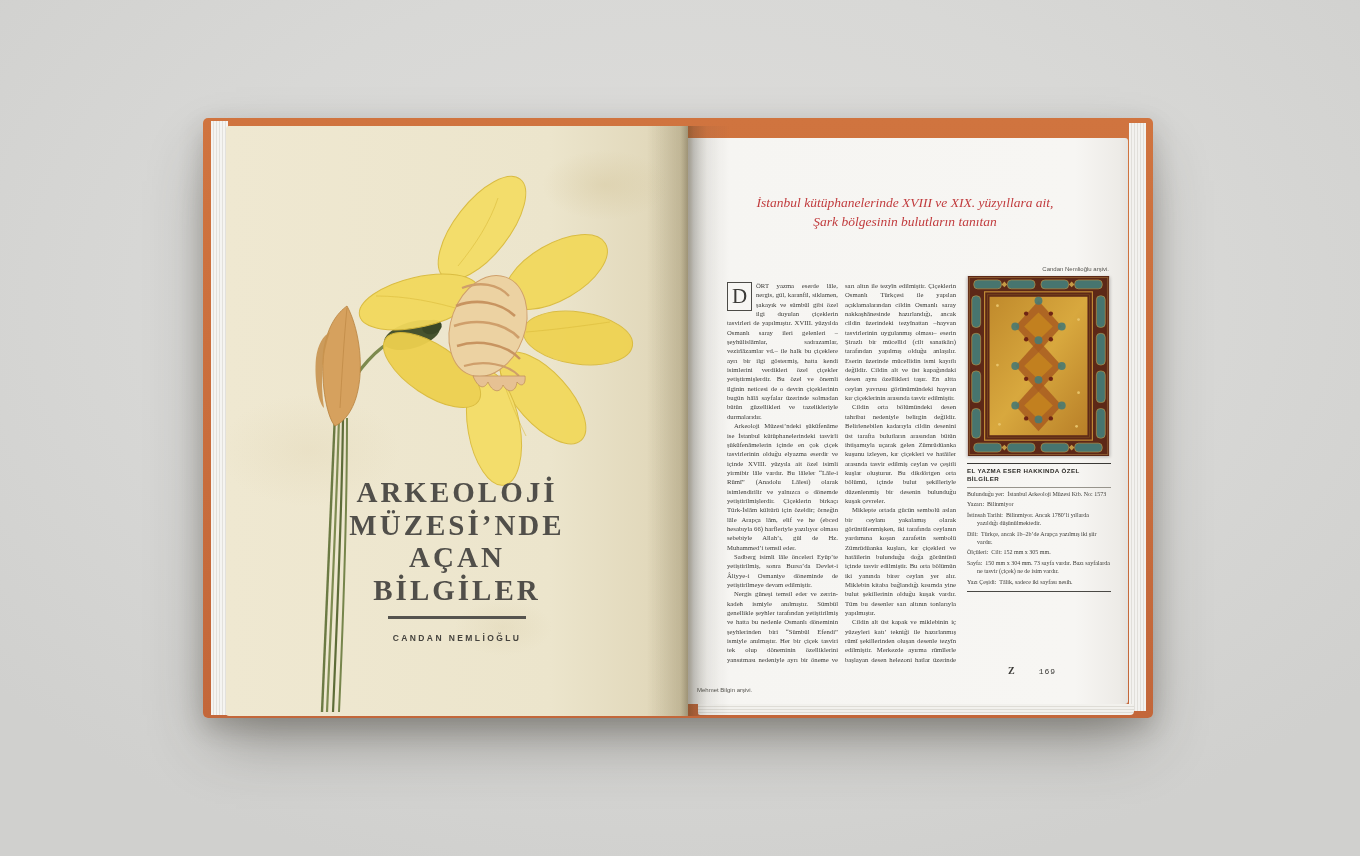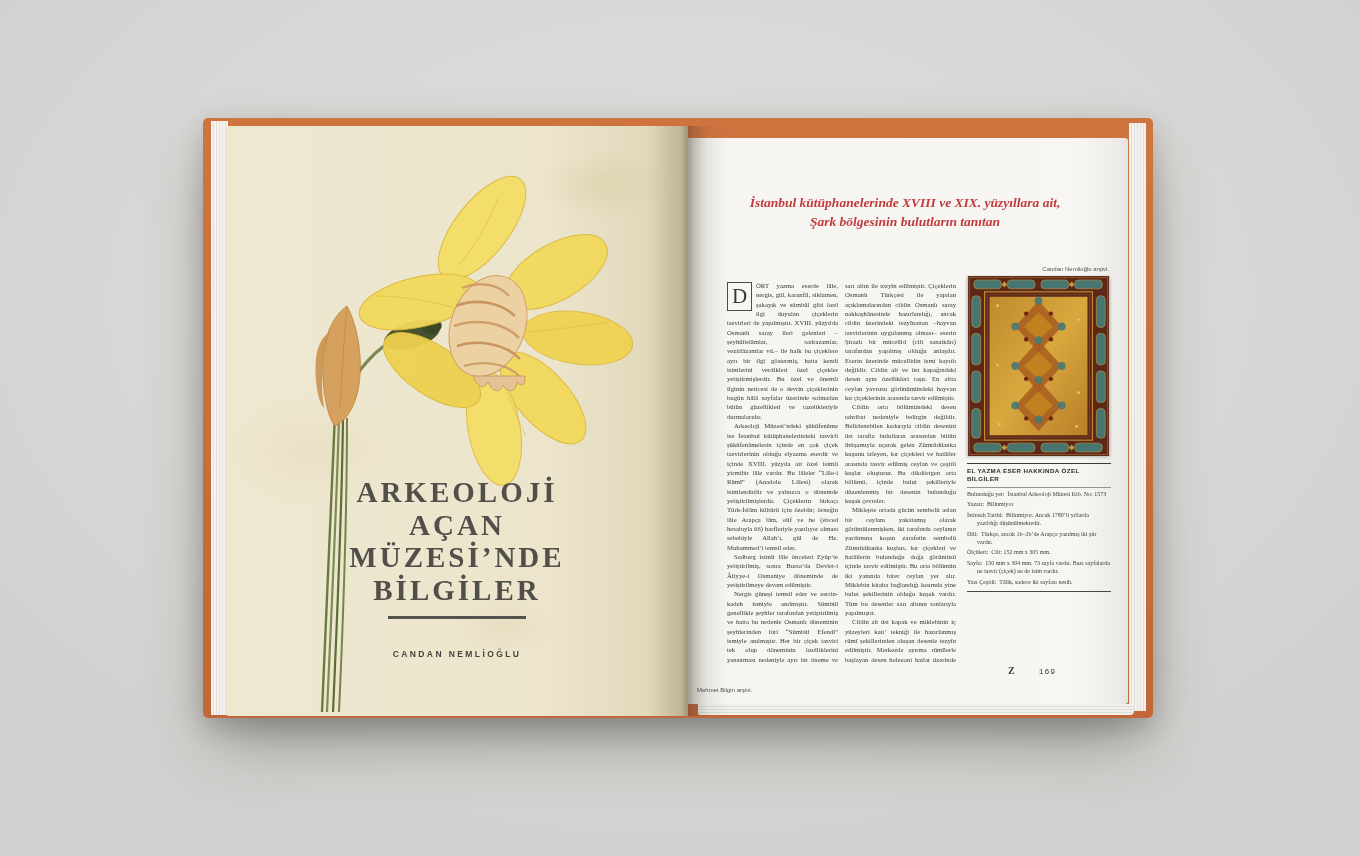--- a/index.html
+++ b/index.html
@@ -37,27 +37,27 @@
   .gutter { position:absolute; left:445px; top:8px; width:82px; height:590px; pointer-events:none;
     background: linear-gradient(to right, rgba(120,105,70,0) 0%, rgba(110,95,60,.16) 40%,
       rgba(72,60,36,.38) 50%, rgba(62,57,46,.24) 56%, rgba(90,85,75,.08) 72%, transparent 100%); }
 
   
   .daffodil { position:absolute; left:0; top:0; width:462px; height:590px; }
   .title-block { position:absolute; left:0; right:0; top:350px; text-align:center; }
   .title { font-family:"Liberation Serif", serif; font-weight:bold; font-size:29px;
     line-height:32.5px; letter-spacing:3px; color:#514f4a; }
   .title-rule { width:138px; height:2.5px; background:#55534e; margin:10px auto 0; }
-  .author { margin-top:30px; font-family:"Liberation Sans", sans-serif; font-size:8.5px;
+  .author { margin-top:14px; font-family:"Liberation Sans", sans-serif; font-size:8.5px;
     font-weight:bold; letter-spacing:2.4px; color:#45433e; }
 
   
   .standfirst { position:absolute; left:12px; right:18px; top:56px; text-align:center;
     font-family:"Liberation Serif", serif; font-style:italic; font-size:13.5px;
-    line-height:18.5px; color:#c13b3d;font-weight:bold; }
+    line-height:18.5px; color:#c13b3d; }
 
   .columns { position:absolute; left:39px; top:143px; width:229px; height:384px; display:flex; gap:7px; }
   .col { width:111px; height:100%; overflow:hidden; font-family:"Liberation Serif", serif;
     font-size:6.7px; line-height:9.35px; color:#3b3a37; text-align:justify; }
   .col p { margin:0; text-indent:7px; }
   .col p.first, .col p.noindent { text-indent:0; }
   .dropcap { float:left; width:25px; height:29px; border:1px solid #4c4b47; margin:1px 4px 1px 0;
     display:flex; align-items:center; justify-content:center; font-size:21px; color:#3b3a37;
     background:#f7f6f3; }
 
@@ -132,22 +132,22 @@
           <path d="M228,200 C250,192 278,196 293,212" stroke="#cf9f6b" stroke-width="2.6"></path>
           <path d="M231,220 C252,213 280,218 294,233" stroke="#c89460" stroke-width="2.4"></path>
           <path d="M238,240 C258,234 282,238 293,250" stroke="#cf9f6b" stroke-width="2.2"></path>
         </g>
         <path d="M247,250 C252,262 258,264 262,256 C266,266 274,268 277,259 C282,268 290,266 291,256 C296,262 300,258 299,250 Z" fill="#e6c193" stroke="#c09061" stroke-width="0.8"></path>
       </svg>
 
       <div class="title-block">
         <div class="title">
           <div>ARKEOLOJİ</div>
+          <div>MÜZESİ’NDE</div>
           <div>AÇAN</div>
-          <div>MÜZESİ’NDE</div>
           <div>BİLGİLER</div>
         </div>
         <div class="title-rule"></div>
         <div class="author">CANDAN NEMLİOĞLU</div>
       </div>
     </div>
 
     <div class="page page-right">
       <div class="standfirst">
         <div>İstanbul kütüphanelerinde XVIII ve XIX. yüzyıllara ait,</div>

